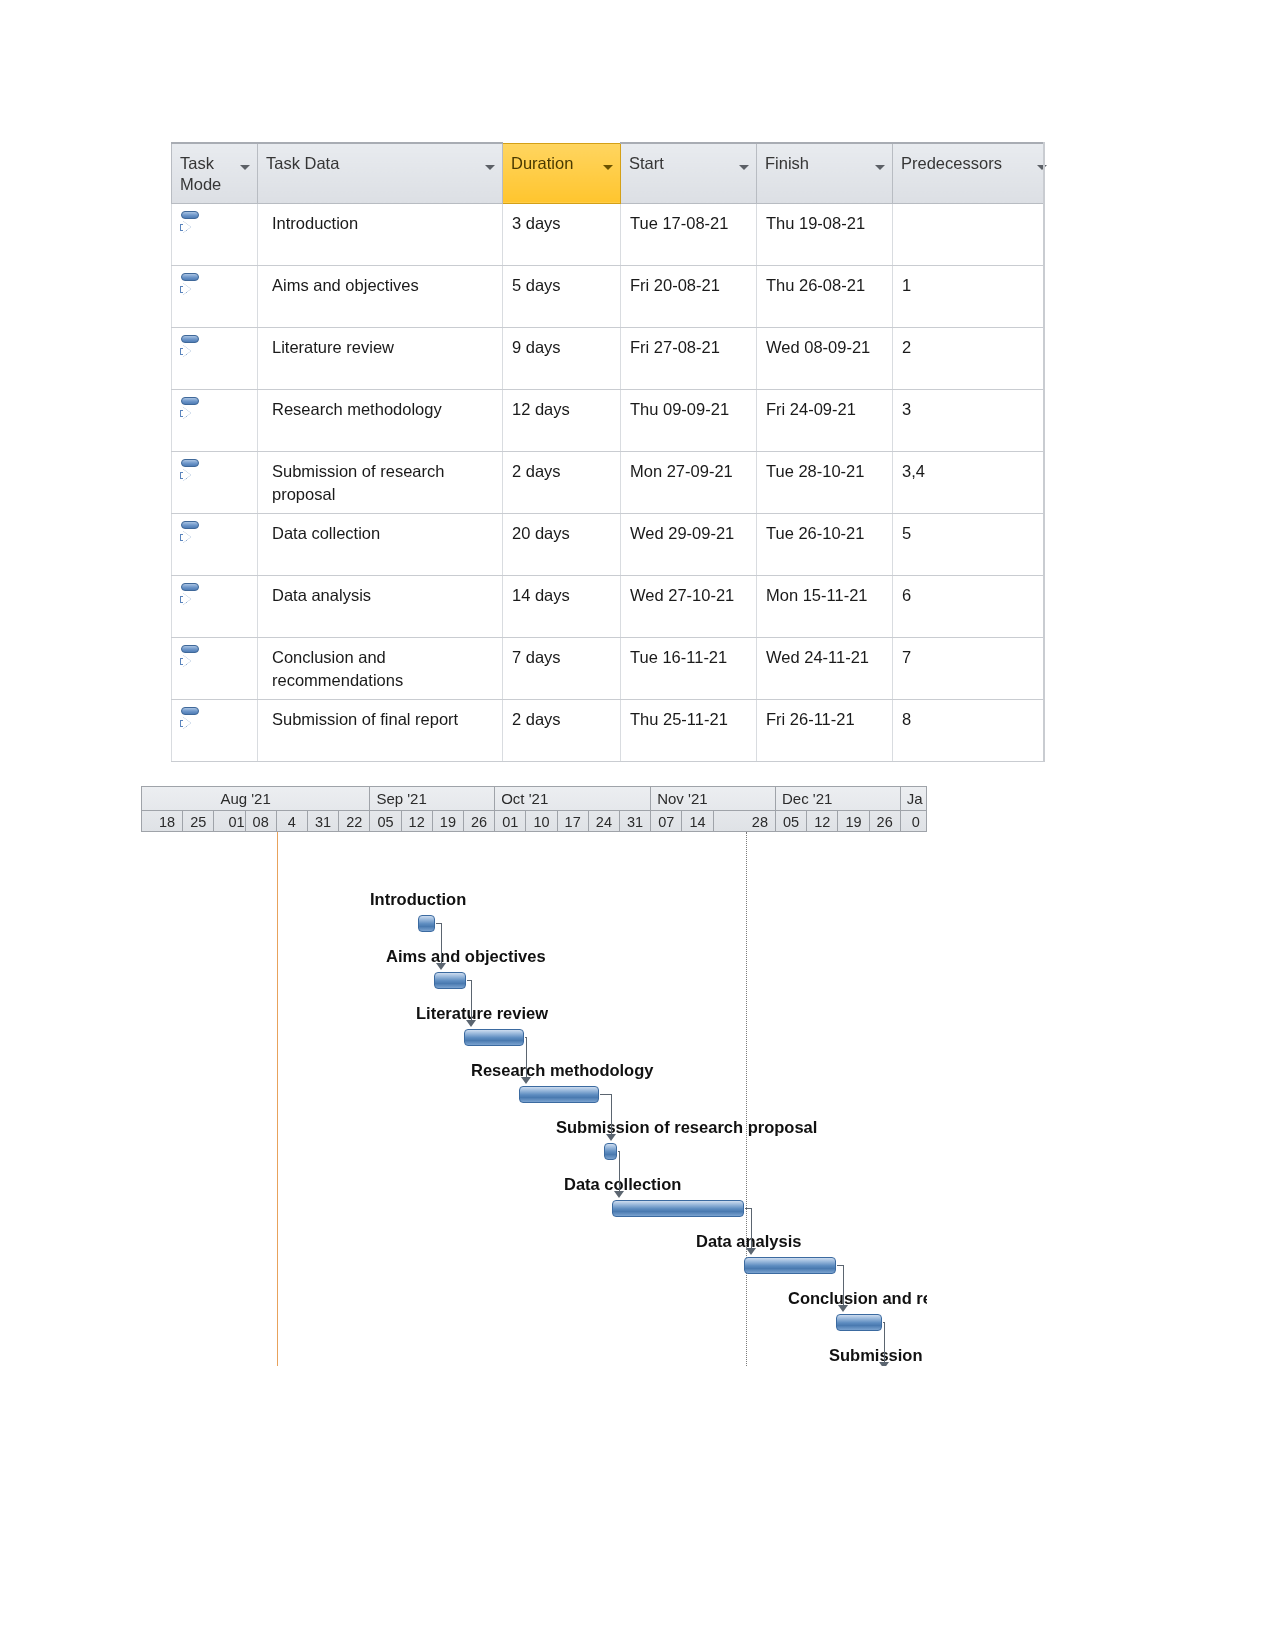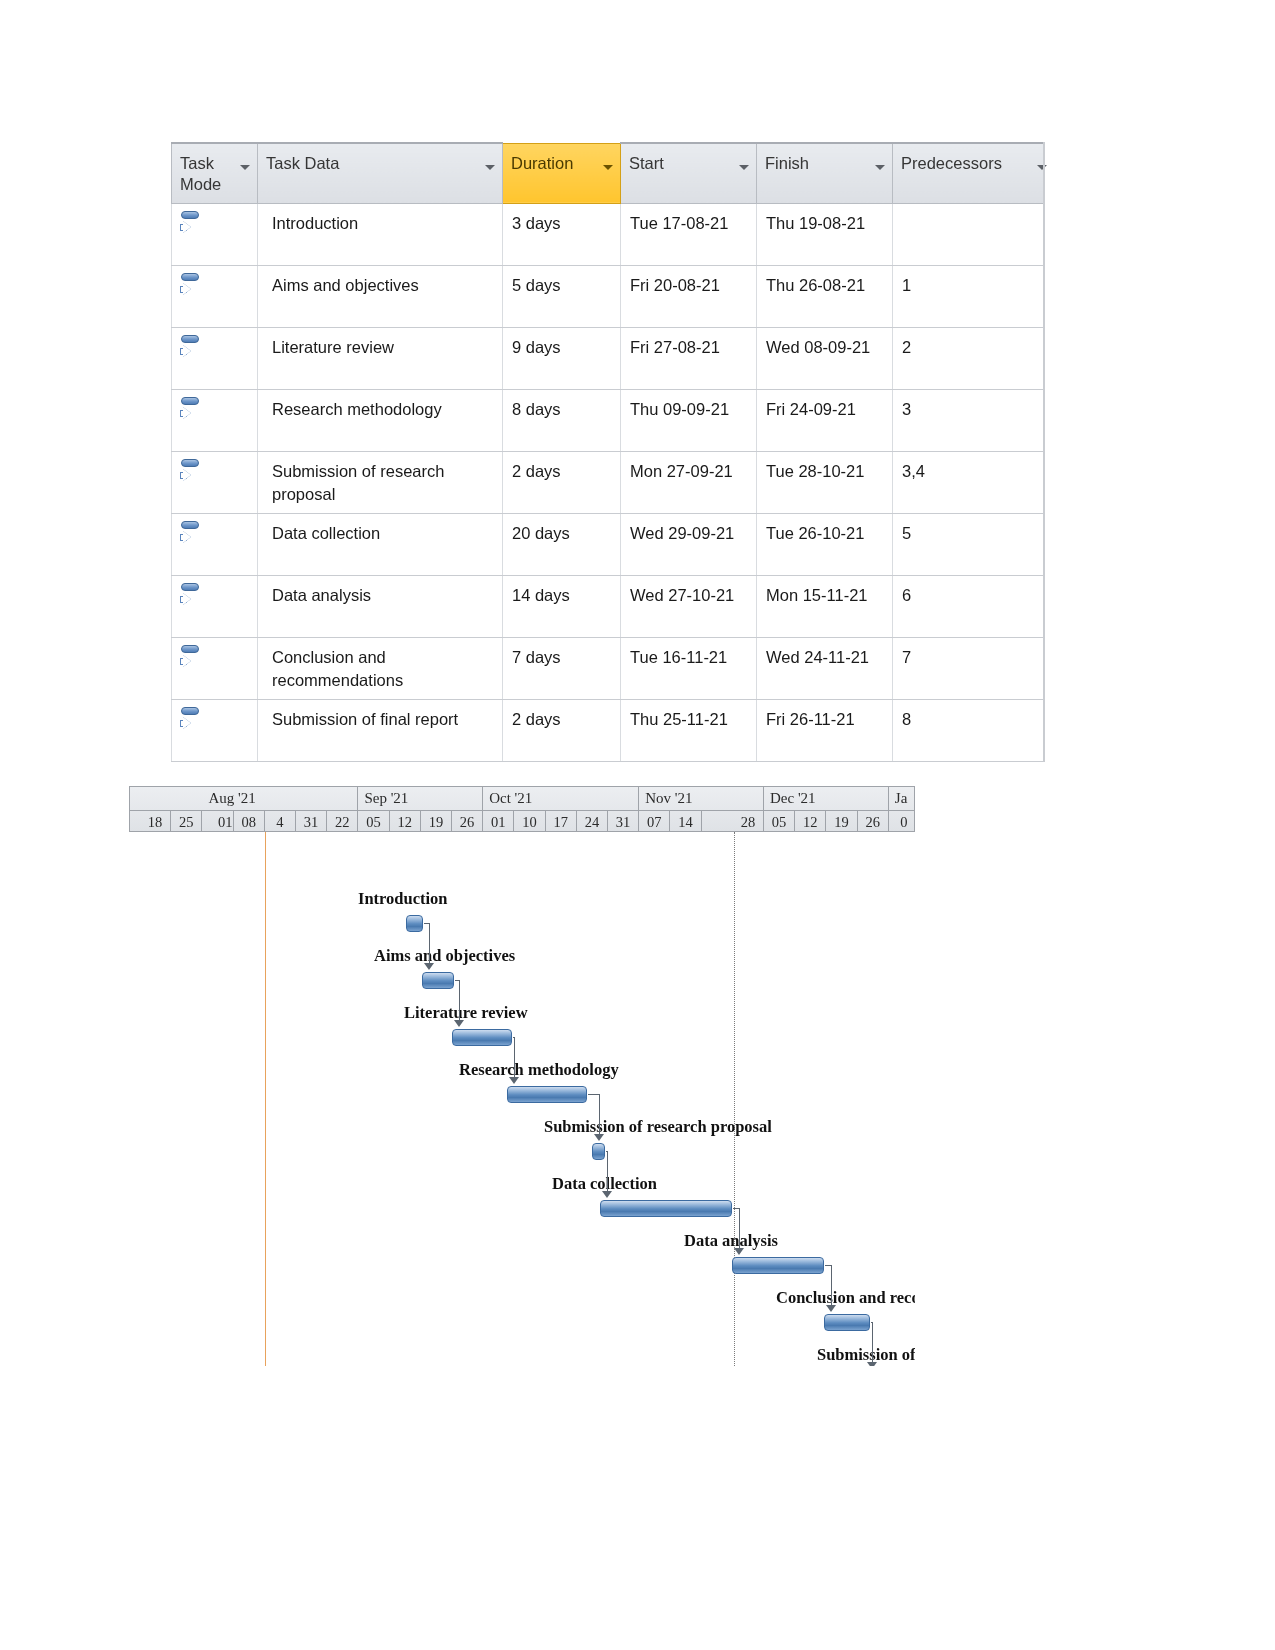--- a/index.html
+++ b/index.html
@@ -114,25 +114,24 @@
     left: 1043px;
     top: 142px;
     width: 2px;
     height: 620px;
     background: #c9ccd1;
   }
 
   
   #gantt {
     position: absolute;
-    left: 129px;
+    left: 141px;
     top: 786px;
     width: 786px;
     height: 580px;
-    font-family: Liberation Serif, serif;
   }
   #gantt-header {
     position: absolute; left: 0; top: 0;
     width: 786px; height: 46px;
     border: 1px solid #9fa3a9;
     border-bottom: 1px solid #9fa3a9;
     background: linear-gradient(to bottom,#eceef1 0%, #dfe2e6 100%);
     box-sizing: border-box;
     overflow: hidden;
   }
@@ -286,21 +285,21 @@
       </tr>
       <tr>
         <td class="cell-mode">
           <div class="mode-icon">
             <span class="bar"></span>
             <span class="arw-tail"></span>
             <span class="arw" style="transform:rotate(0deg)"></span>
           </div>
         </td>
         <td class="cell-name"><span>Research methodology</span></td>
-        <td><span>8 days</span></td>
+        <td><span>12 days</span></td>
         <td><span>Thu 09-09-21</span></td>
         <td><span>Fri 24-09-21</span></td>
         <td><span>3</span></td>
       </tr>
       <tr>
         <td class="cell-mode">
           <div class="mode-icon">
             <span class="bar"></span>
             <span class="arw-tail"></span>
             <span class="arw" style="transform:rotate(0deg)"></span>

